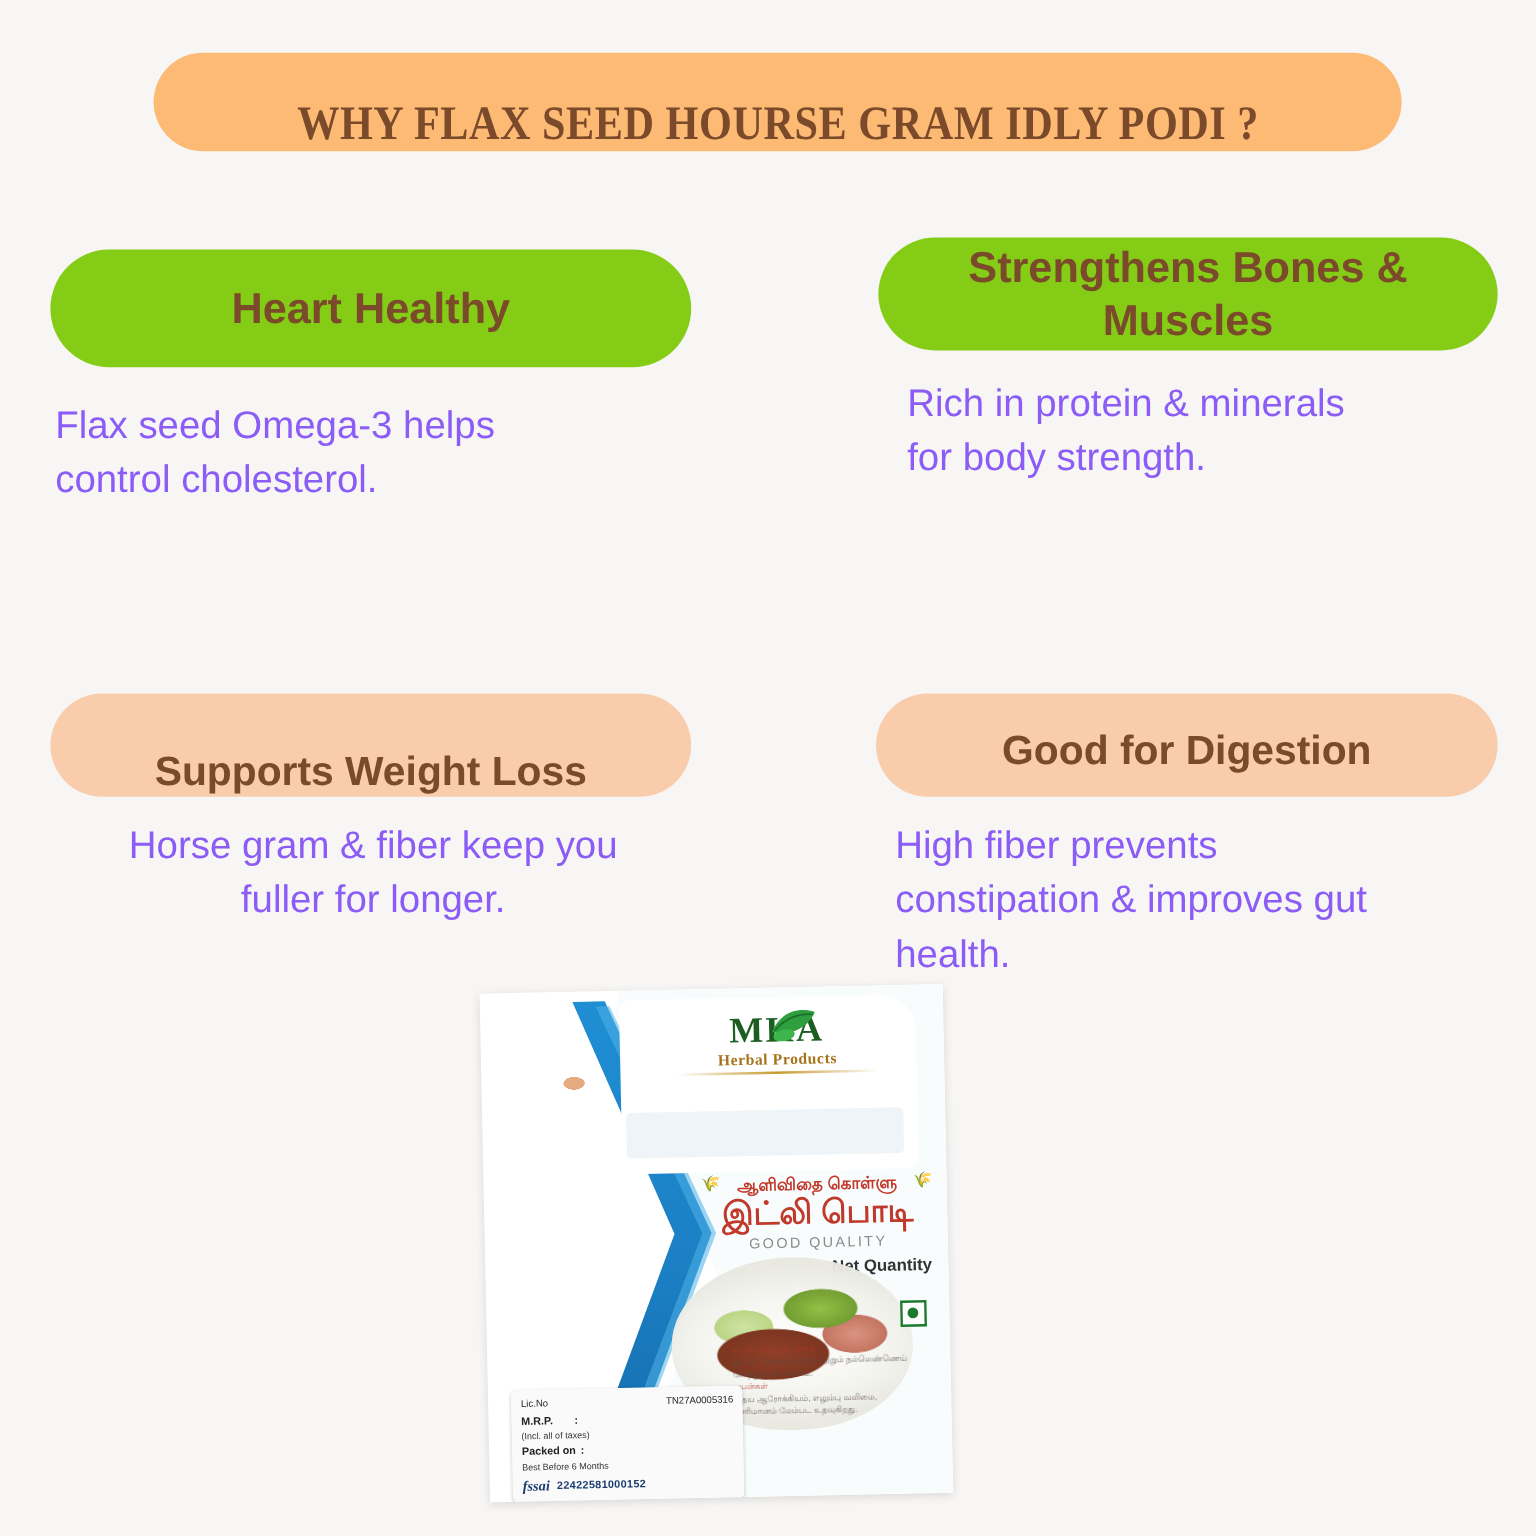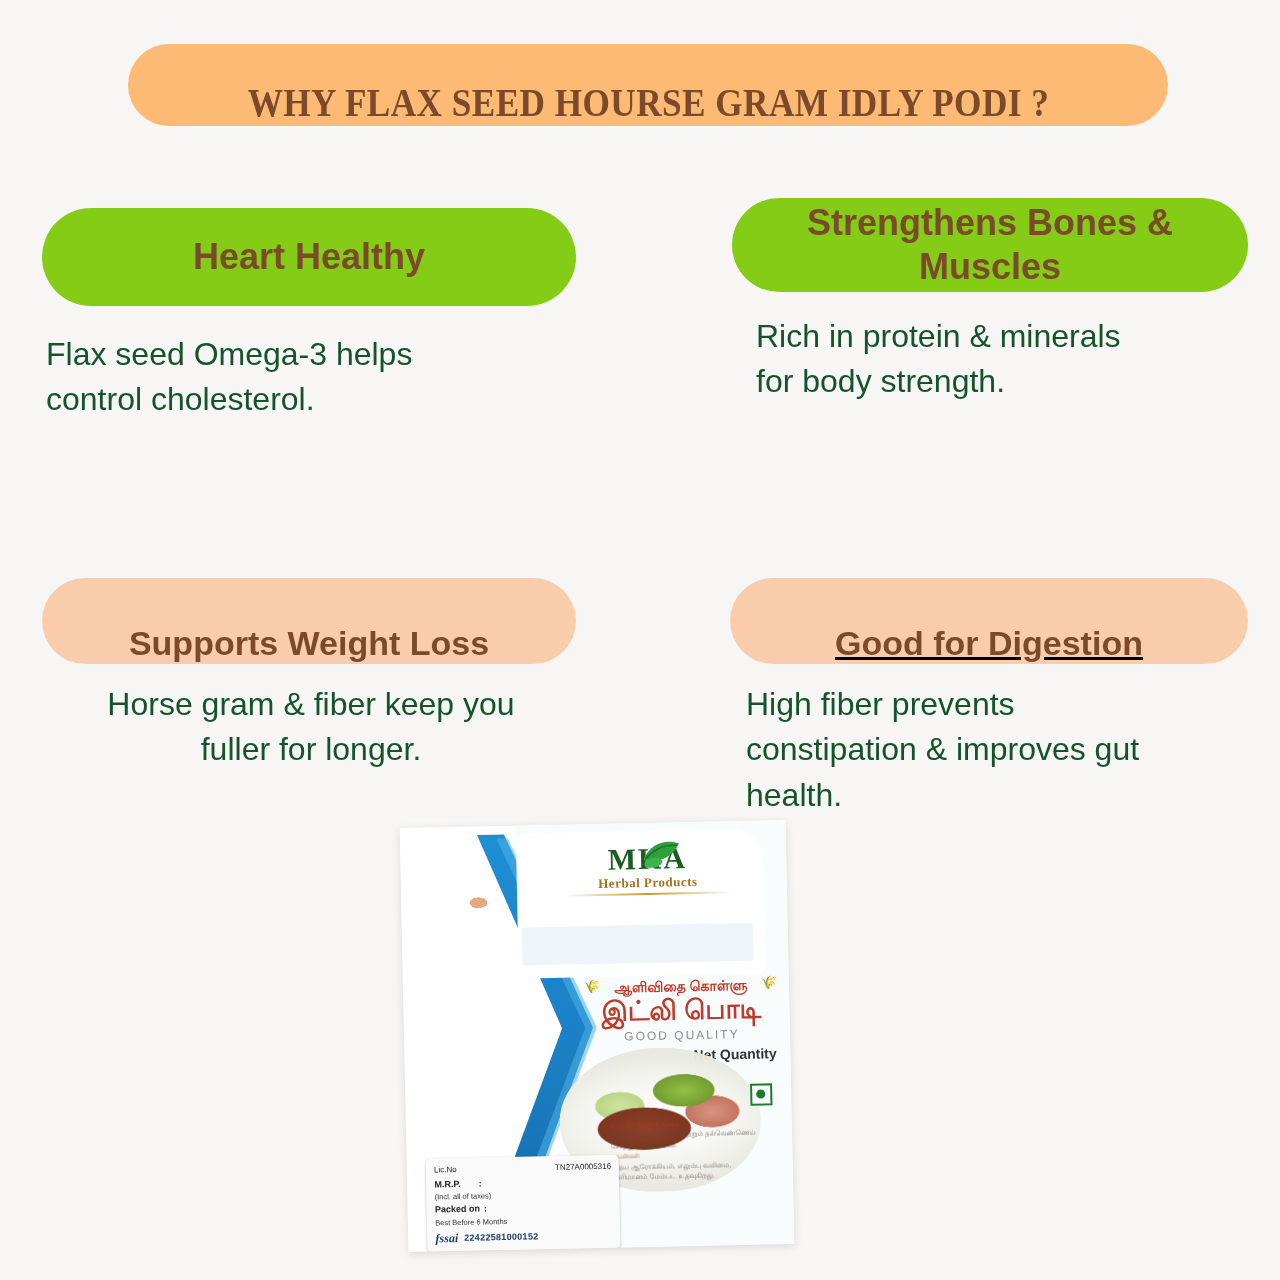--- a/index.html
+++ b/index.html
@@ -73,21 +73,21 @@
   .pill-label {
     color: #7a4a2a;
     font-weight: bold;
     text-align: center;
     line-height: 1.22;
   }
   .pill-label.sz-lg { font-size: 36px; }
   .pill-label.sz-md { font-size: 34px; }
 
   .benefit-body {
-    color: #14532d;
+    color: #8b5cf6;
     font-size: 32px;
     line-height: 1.42;
     margin-top: 26px;
     white-space: pre-line;
   }
   .cell-tr .benefit-body { margin-top: 22px; margin-left: 24px; }
   .cell-br .benefit-body { margin-top: 18px; margin-left: 16px; }
   .cell-bl .benefit-body { margin-top: 18px; margin-left: 4px; text-align: center; }
   .cell-tl .benefit-body { margin-left: 4px; }
 
@@ -370,21 +370,21 @@
 
   <div class="cell cell-bl">
     <div class="pill pill-peach pill-h3">
       <span class="pill-label sz-md">Supports Weight Loss</span>
     </div>
     <div class="benefit-body">Horse gram &amp; fiber keep you
 fuller for longer.</div>
   </div>
 
   <div class="cell cell-br">
-    <div class="pill pill-peach pill-h3" style="align-items: flex-end; padding-top: 12px; text-decoration: underline;">
+    <div class="pill pill-peach pill-h3" style="align-items: center; padding-top: 12px;">
       <span class="pill-label sz-md">Good for Digestion</span>
     </div>
     <div class="benefit-body">High fiber prevents
 constipation &amp; improves gut
 health.</div>
   </div>
 
 </div>
 
 <div class="packet">

